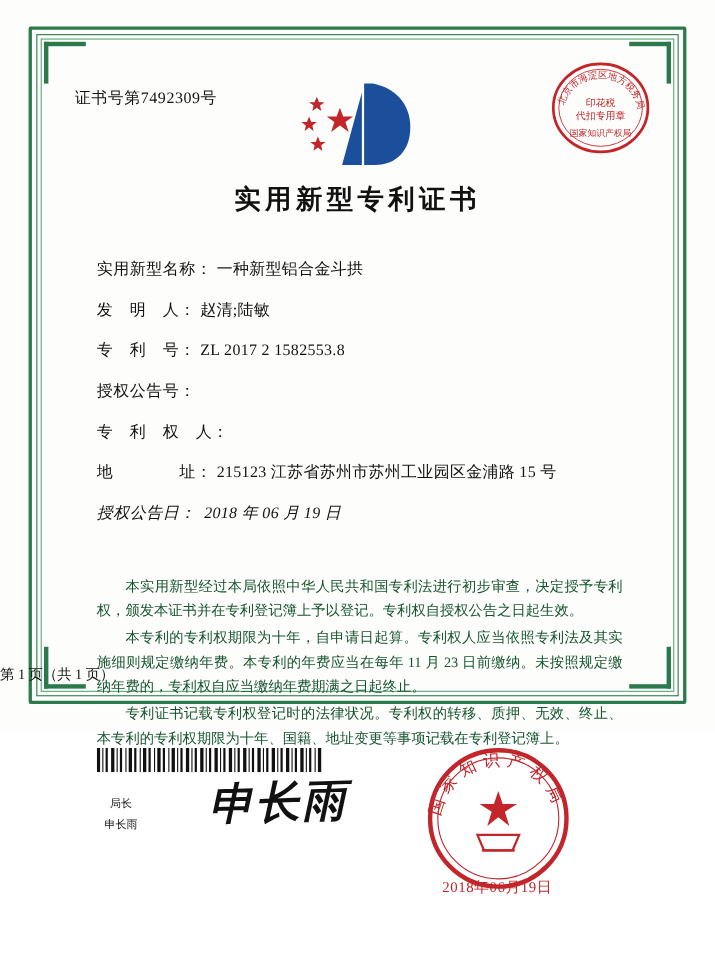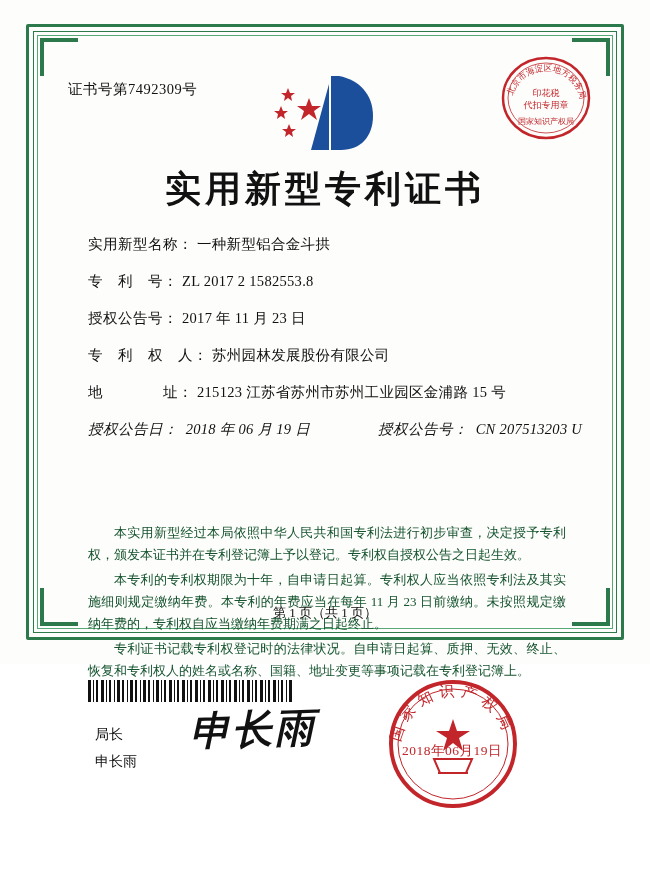--- a/index.html
+++ b/index.html
@@ -84,21 +84,21 @@
     width: 92px;
     height: 92px;
   }
 
   
   .doc-title {
     position: absolute;
     left: 0; right: 0;
     top: 165px;
     text-align: center;
-    font-size: 36px;
+    font-size: 24px;
     font-weight: bold;
     letter-spacing: 4px;
     color: #111;
     font-family: "DejaVu Serif", serif;
   }
 
   
   .fields {
     position: absolute;
     left: 88px;
@@ -152,23 +152,24 @@
     width: 208px;
     height: 22px;
   }
   .barcode svg { display: block; }
 
   
   .sig-label {
     position: absolute;
     left: 95px;
     top: 722px;
-    font-size: 14px;
+    font-size: 10px;
     line-height: 1.9;
     color: #111;
+    text-align: center;
   }
   .sig-script {
     position: absolute;
     left: 190px;
     top: 702px;
     font-size: 40px;
     font-family: "DejaVu Serif", serif;
     font-style: italic;
     font-weight: bold;
     color: #111;
@@ -180,33 +181,32 @@
   .seal-bottom {
     position: absolute;
     left: 386px;
     top: 677px;
     width: 134px;
     height: 134px;
   }
   .seal-date {
     position: absolute;
     left: 402px;
-    top: 742px;
+    top: 798px;
     font-size: 13.5px;
     color: #c2252a;
     letter-spacing: 0.5px;
     font-family: "Liberation Serif", serif;
   }
 
   
   .page-footer {
     position: absolute;
     left: 0; right: 0;
     bottom: 42px;
-    text-align: center;
     font-size: 13px;
     color: #111;
   }
 </style>
 </head>
 <body>
 
 <div class="certificate">
 
   <div class="frame-outer"></div>
@@ -245,49 +245,47 @@
   </div>
 
   <div class="doc-title">实用新型专利证书</div>
 
   <div class="fields">
     <div class="field-row">
       <span class="field-label">实用新型名称：</span>
       <span class="field-value">一种新型铝合金斗拱</span>
     </div>
     <div class="field-row">
+      <span class="field-label">发　明　人：</span>
+      <span class="field-value">赵清;陆敏</span>
+    </div>
+    <div class="field-row">
       <span class="field-label">专　利　号：</span>
       <span class="field-value">ZL 2017 2 1582553.8</span>
     </div>
     <div class="field-row">
       <span class="field-label">授权公告号：</span>
-      <span class="field-value">2017 年 11 月 23 日</span>
     </div>
     <div class="field-row">
       <span class="field-label">专　利　权　人：</span>
-      <span class="field-value">苏州园林发展股份有限公司</span>
     </div>
     <div class="field-row">
       <span class="field-label">地　　　　址：</span>
       <span class="field-value">215123  江苏省苏州市苏州工业园区金浦路 15 号</span>
     </div>
     <div class="field-row rel">
       <span class="inline field-label">授权公告日：</span>
       <span class="inline field-value">2018 年 06 月 19 日</span>
-      <span class="col-right">
-        <span class="field-label">授权公告号：</span>
-        <span class="field-value">CN 207513203 U</span>
-      </span>
     </div>
   </div>
 
   <div class="paragraphs">
     <p>本实用新型经过本局依照中华人民共和国专利法进行初步审查，决定授予专利权，颁发本证书并在专利登记簿上予以登记。专利权自授权公告之日起生效。</p>
     <p>本专利的专利权期限为十年，自申请日起算。专利权人应当依照专利法及其实施细则规定缴纳年费。本专利的年费应当在每年 11 月 23 日前缴纳。未按照规定缴纳年费的，专利权自应当缴纳年费期满之日起终止。</p>
-    <p>专利证书记载专利权登记时的法律状况。自申请日起算、质押、无效、终止、恢复和专利权人的姓名或名称、国籍、地址变更等事项记载在专利登记簿上。</p>
+    <p>专利证书记载专利权登记时的法律状况。专利权的转移、质押、无效、终止、本专利的专利权期限为十年、国籍、地址变更等事项记载在专利登记簿上。</p>
   </div>
 
   <div class="barcode">
     <svg width="208" height="22" viewBox="0 0 208 22">
       <g fill="#111">
         <rect x="0" y="0" width="3" height="22"></rect>
           <rect x="5" y="0" width="1" height="22"></rect>
         <rect x="8" y="0" width="2" height="22"></rect>
           <rect x="13" y="0" width="3" height="22"></rect>
         <rect x="18" y="0" width="1" height="22"></rect>

